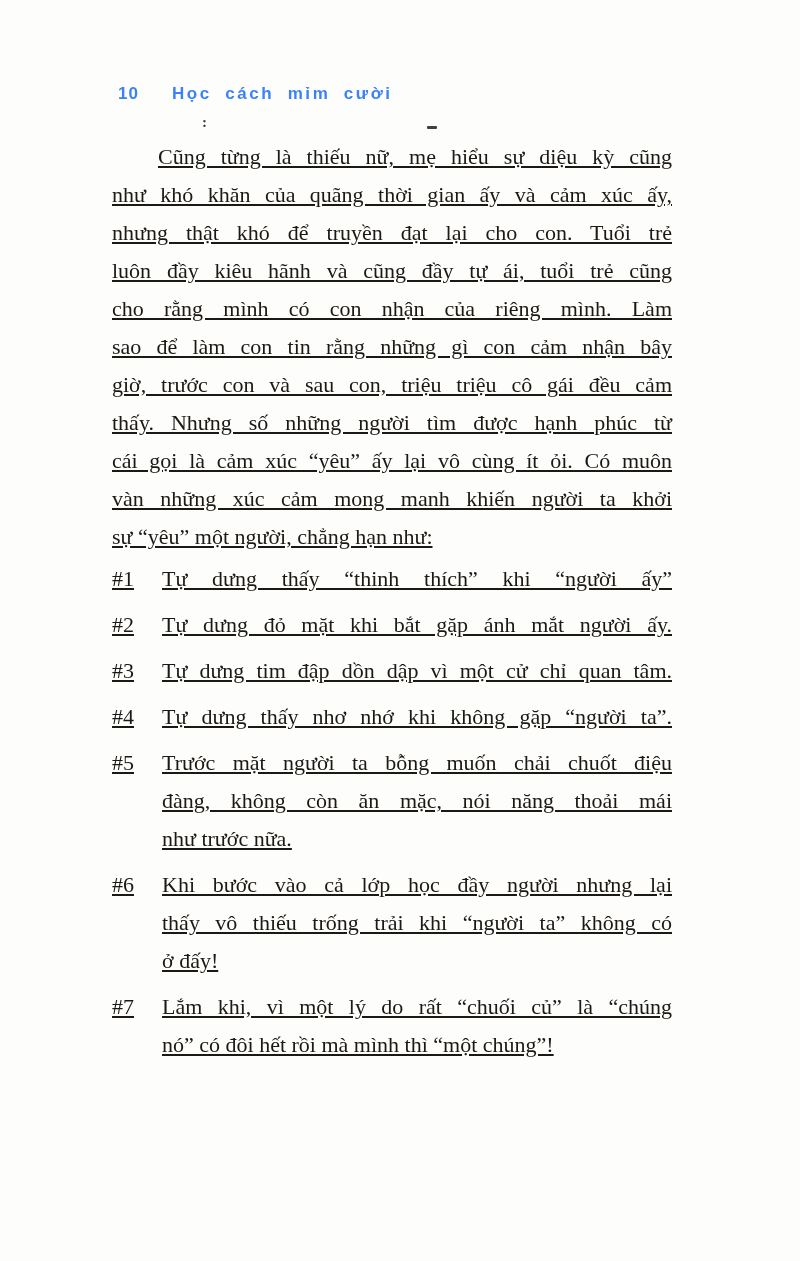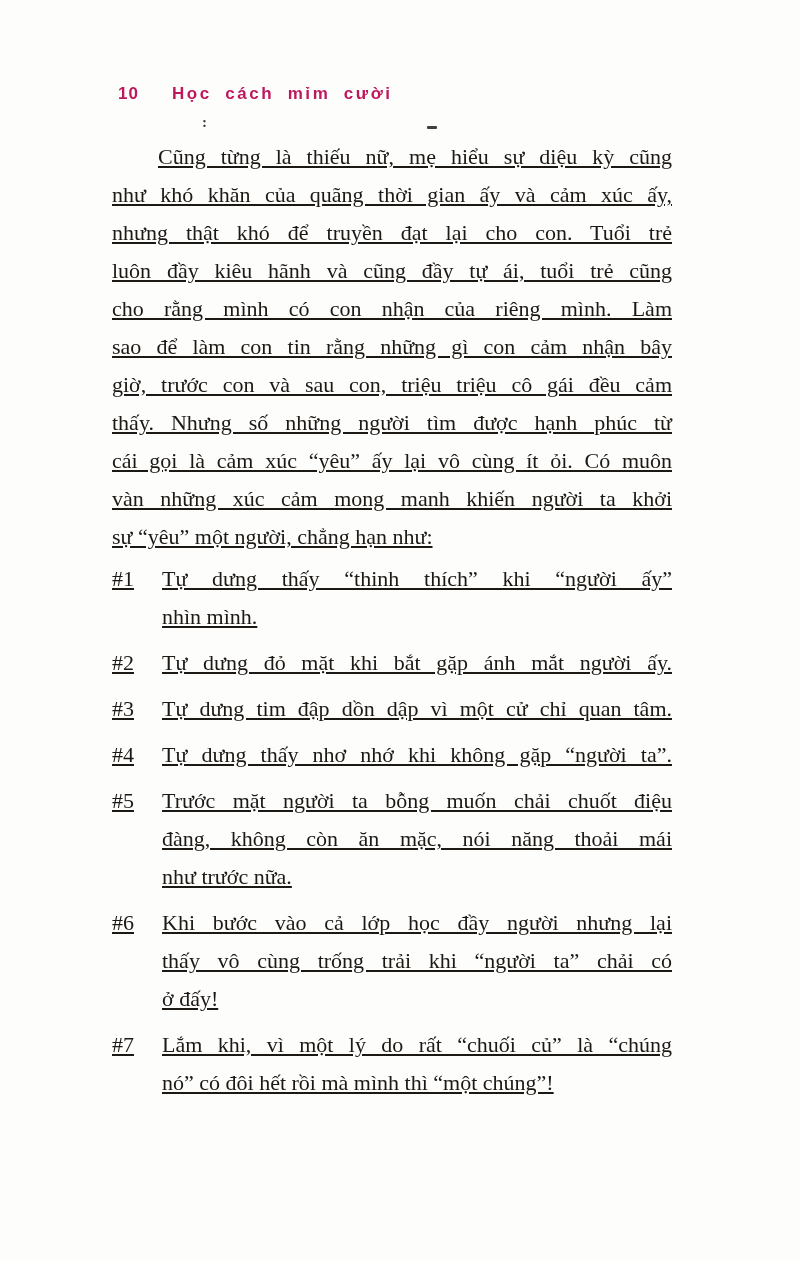--- a/index.html
+++ b/index.html
@@ -14,21 +14,21 @@
   }
   .page-header {
     position: absolute;
     left: 118px;
     top: 84px;
     display: flex;
     align-items: baseline;
     gap: 33px;
     font-family: "Liberation Sans", "DejaVu Sans", sans-serif;
     font-weight: 700;
-    color: #be185d;
+    color: #3b82f6;
   }
   .page-number {
     font-size: 17px;
     letter-spacing: 1px;
   }
   .page-title {
     font-size: 17px;
     letter-spacing: 2.6px;
     word-spacing: 6px;
   }
@@ -114,21 +114,20 @@
     <div class="ln">vàn những xúc cảm mong manh khiến người ta khởi</div>
     <div class="ln-last">sự “yêu” một người, chẳng hạn như:</div>
   </div>
 
   <div class="emotion-list">
 
     <div class="list-item">
       <span class="item-number">#1</span>
       <div class="item-text">
         <div class="ln">Tự dưng thấy “thinh thích” khi “người ấy”</div>
-        <div class="ln-last">nhìn mình.</div>
       </div>
     </div>
 
     <div class="list-item">
       <span class="item-number">#2</span>
       <div class="item-text">
         <div class="ln">Tự dưng đỏ mặt khi bắt gặp ánh mắt người ấy.</div>
       </div>
     </div>
 
@@ -152,21 +151,21 @@
         <div class="ln">Trước mặt người ta bỗng muốn chải chuốt điệu</div>
         <div class="ln">đàng, không còn ăn mặc, nói năng thoải mái</div>
         <div class="ln-last">như trước nữa.</div>
       </div>
     </div>
 
     <div class="list-item">
       <span class="item-number">#6</span>
       <div class="item-text">
         <div class="ln">Khi bước vào cả lớp học đầy người nhưng lại</div>
-        <div class="ln">thấy vô cùng trống trải khi “người ta” chải có</div>
+        <div class="ln">thấy vô thiếu trống trải khi “người ta” không có</div>
         <div class="ln-last">ở đấy!</div>
       </div>
     </div>
 
     <div class="list-item">
       <span class="item-number">#7</span>
       <div class="item-text">
         <div class="ln">Lắm khi, vì một lý do rất “chuối củ” là “chúng</div>
         <div class="ln-last">nó” có đôi hết rồi mà mình thì “một chúng”!</div>
       </div>

